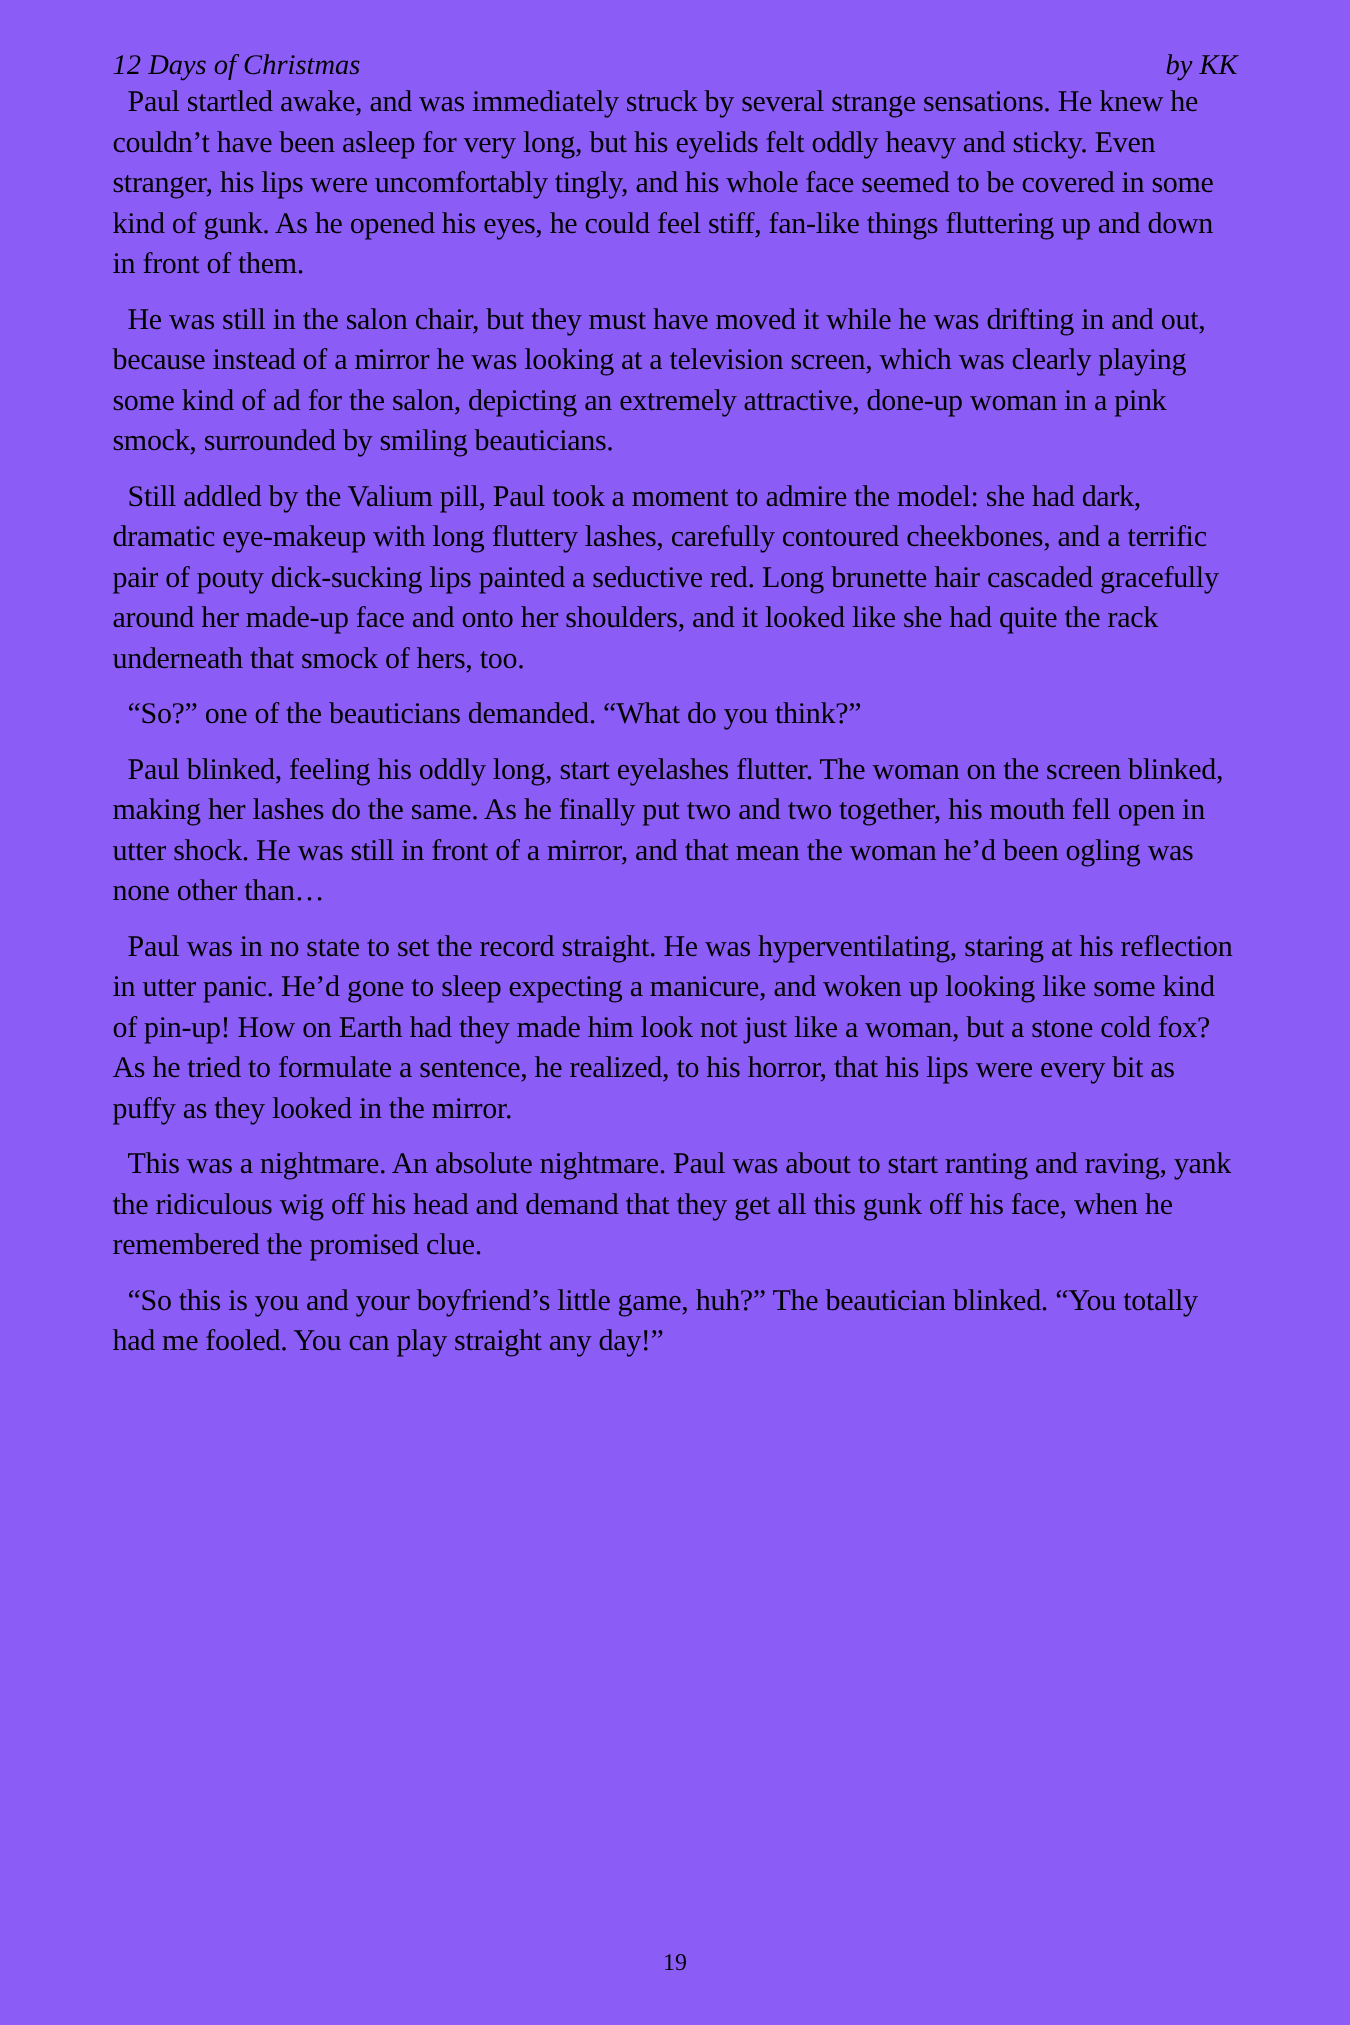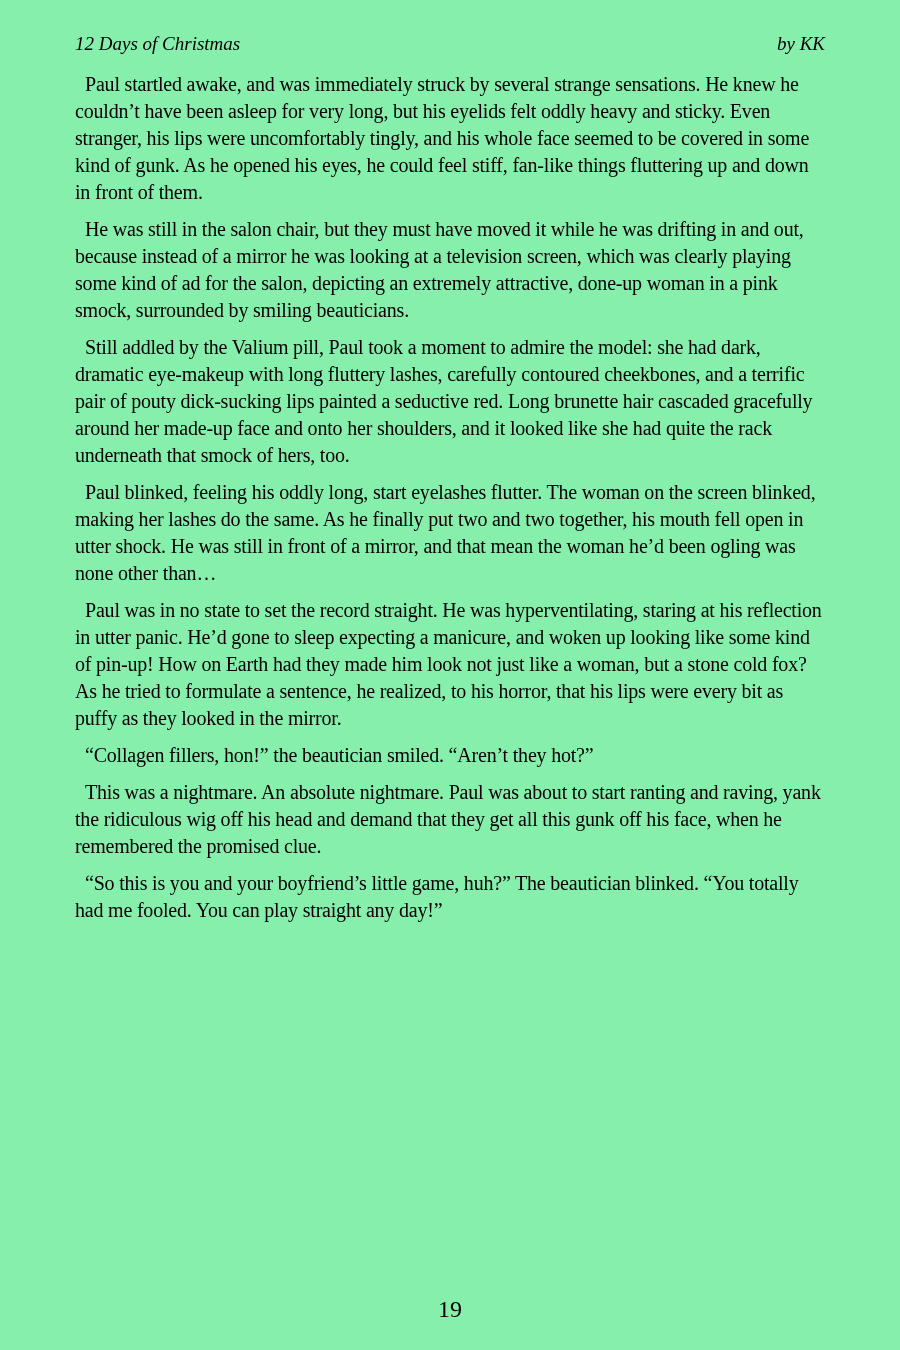--- a/index.html
+++ b/index.html
@@ -4,73 +4,73 @@
 <style>
   html, body {
     margin: 0;
     padding: 0;
     background: #ffffff;
   }
   .page {
     position: relative;
     width: 900px;
     height: 1350px;
-    background: #86efac;
+    background: #8b5cf6;
     color: #000000;
     font-family: "Liberation Serif", "DejaVu Serif", serif;
     box-sizing: border-box;
     padding: 32px 75px 0 75px;
     overflow: hidden;
   }
   .page-header {
     display: flex;
     justify-content: space-between;
     align-items: baseline;
     font-style: italic;
     font-size: 19px;
     line-height: 23px;
   }
   .page-body {
-    margin-top: 16px;
+    margin-top: 0;
     font-size: 20px;
     line-height: 27px;
     letter-spacing: -0.2px;
     text-align: left;
   }
   .page-body p {
     margin: 0 0 10px 0;
     text-indent: 10px;
   }
   .page-footer {
     position: absolute;
     left: 0;
     bottom: 30px;
     width: 100%;
     text-align: center;
-    font-size: 24px;
+    font-size: 16px;
     line-height: 22px;
   }
 </style>
 </head>
 <body>
 
 <div class="page">
 
   <header class="page-header">
     <span class="header-title">12 Days of Christmas</span>
     <span class="header-author">by KK</span>
   </header>
 
   <main class="page-body">
     <p>Paul startled awake, and was immediately struck by several strange sensations. He knew he couldn’t have been asleep for very long, but his eyelids felt oddly heavy and sticky. Even stranger, his lips were uncomfortably tingly, and his whole face seemed to be covered in some kind of gunk. As he opened his eyes, he could feel stiff, fan-like things fluttering up and down in front of them.</p>
     <p>He was still in the salon chair, but they must have moved it while he was drifting in and out, because instead of a mirror he was looking at a television screen, which was clearly playing some kind of ad for the salon, depicting an extremely attractive, done-up woman in a pink smock, surrounded by smiling beauticians.</p>
     <p>Still addled by the Valium pill, Paul took a moment to admire the model: she had dark, dramatic eye-makeup with long fluttery lashes, carefully contoured cheekbones, and a terrific pair of pouty dick-sucking lips painted a seductive red. Long brunette hair cascaded gracefully around her made-up face and onto her shoulders, and it looked like she had quite the rack underneath that smock of hers, too.</p>
+    <p>“So?” one of the beauticians demanded. “What do you think?”</p>
     <p>Paul blinked, feeling his oddly long, start eyelashes flutter. The woman on the screen blinked, making her lashes do the same. As he finally put two and two together, his mouth fell open in utter shock. He was still in front of a mirror, and that mean the woman he’d been ogling was none other than…</p>
     <p>Paul was in no state to set the record straight. He was hyperventilating, staring at his reflection in utter panic. He’d gone to sleep expecting a manicure, and woken up looking like some kind of pin-up! How on Earth had they made him look not just like a woman, but a stone cold fox? As he tried to formulate a sentence, he realized, to his horror, that his lips were every bit as puffy as they looked in the mirror.</p>
-    <p>“Collagen fillers, hon!” the beautician smiled. “Aren’t they hot?”</p>
     <p>This was a nightmare. An absolute nightmare. Paul was about to start ranting and raving, yank the ridiculous wig off his head and demand that they get all this gunk off his face, when he remembered the promised clue.</p>
     <p>“So this is you and your boyfriend’s little game, huh?” The beautician blinked. “You totally had me fooled. You can play straight any day!”</p>
   </main>
 
   <footer class="page-footer">
     <span>19</span>
   </footer>
 
 </div>
 

